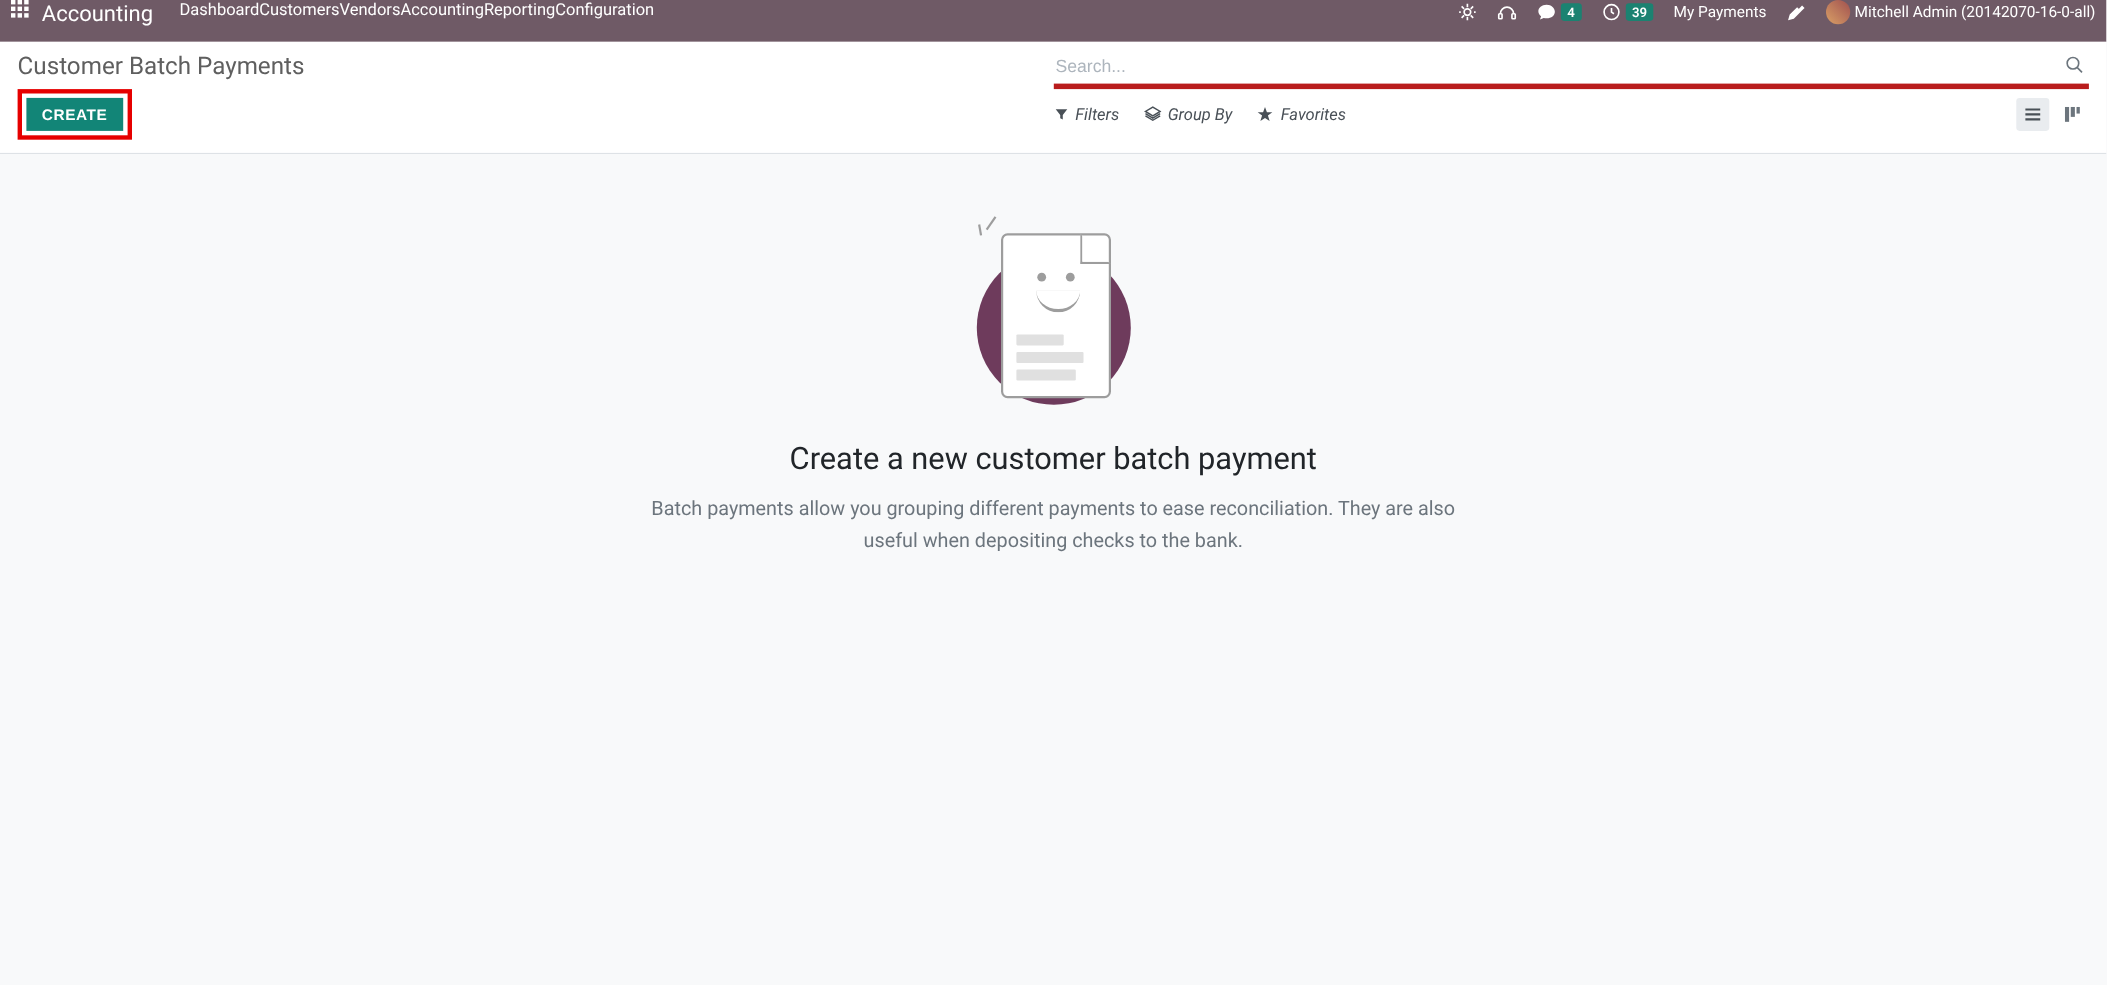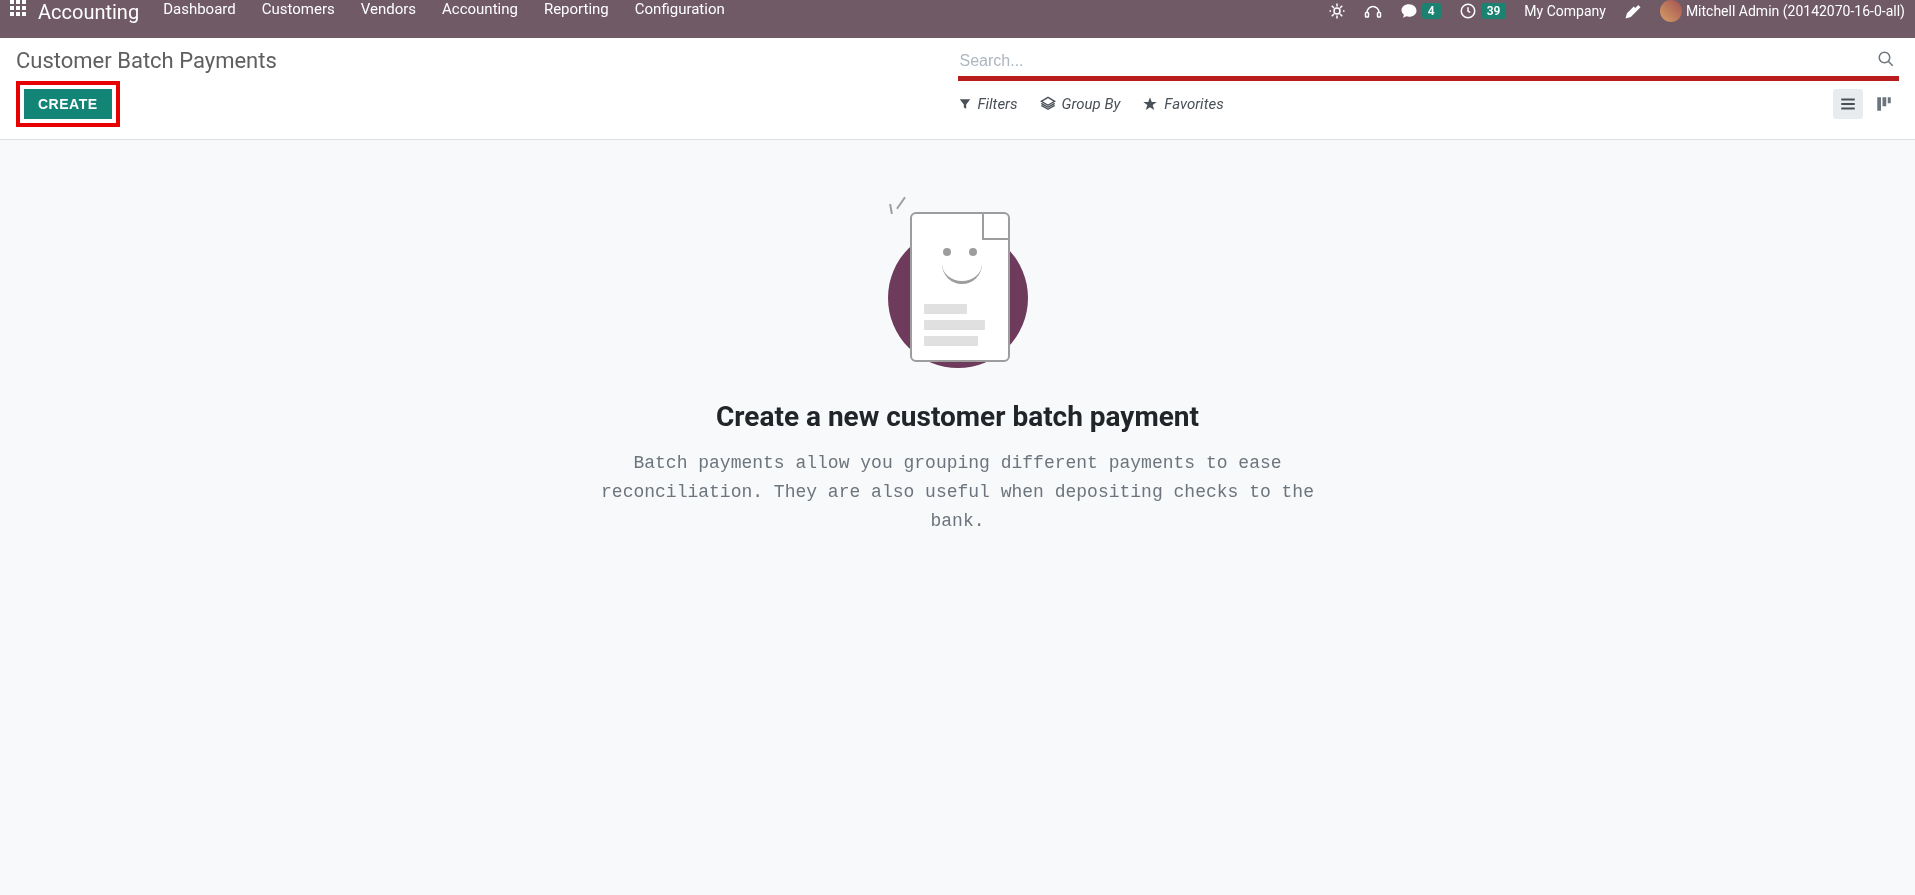--- a/index.html
+++ b/index.html
@@ -2,21 +2,21 @@
 <html><head>
 <meta charset="utf-8">
 <style>
   * { box-sizing: border-box; margin: 0; padding: 0; }
   body { font-family: -apple-system, BlinkMacSystemFont, "Segoe UI", Roboto, "Helvetica Neue", Arial, sans-serif; background: #f8f9fa; color: #495057; }
   
   .top-nav { background: #6f5a66; height: 38px; display: flex; align-items: flex-start; padding: 0 10px; color: #fff; font-size: 14px; }
   .apps-icon { display: grid; grid-template-columns: repeat(3,4px); grid-template-rows: repeat(3,4px); gap: 2px; margin-right: 12px; cursor: pointer; }
   .apps-icon span { background: #fff; width:4px; height:4px; }
   .brand { font-size: 20px; margin-right: 24px; cursor: pointer; }
-  .nav-menu { display: flex; gap: 26px; }
+  .nav-menu { display: flex; }
   .nav-menu a { color: #fff; text-decoration: none; cursor: pointer; font-size: 15px; }
   .nav-right { margin-left: auto; display: flex; align-items: center; gap: 18px; }
   .nav-right .ic { cursor: pointer; display: flex; align-items:center; gap:4px; }
   .badge { background: #1b8271; color:#fff; font-size:12px; padding:1px 6px; border-radius:3px; font-weight:600; }
   .avatar { width:22px; height:22px; border-radius:50%; background: linear-gradient(45deg,#d9a066,#a05050); display:inline-block; }
   
   .control-panel { background:#fff; border-bottom:1px solid #dee2e6; padding: 10px 16px 12px; display:grid; grid-template-columns: 1fr 1fr; grid-template-rows: auto auto; }
   .breadcrumb { font-size: 22px; color:#5f5f5f; }
   .search-wrap { position:relative; }
   .search-input { width:100%; border:none; border-bottom:5px solid #b91c1c; font-size:16px; padding:4px 28px 6px 2px; outline:none; color:#495057; }
@@ -45,22 +45,22 @@
   .lines { position:absolute; bottom:14px; left:12px; right:12px; }
   .lines div { height:10px; background:#e0e0e0; margin-top:6px; border-radius:1px; }
   .lines div:nth-child(1){ width:60%; }
   .lines div:nth-child(2){ width:85%; }
   .lines div:nth-child(3){ width:75%; }
   .sparks { position:absolute; top:0; left:18px; }
   .sparks span { position:absolute; background:#9d9d9d; }
   .sparks span:nth-child(1){ width:2px; height:14px; transform:rotate(35deg); left:4px; top:-4px; }
   .sparks span:nth-child(2){ width:2px; height:10px; transform:rotate(-10deg); left:-6px; top:4px; }
 
-  .empty-title { font-size:28px; color:#212529; font-weight:700; margin-bottom:16px; text-align:right; }
-  .empty-desc { font-size:18px; color:#6c757d; max-width:760px; text-align:center; line-height:1.6;font-family:Liberation Mono, monospace; }
+  .empty-title { font-size:28px; color:#212529; font-weight:400; margin-bottom:16px; text-align:right; }
+  .empty-desc { font-size:18px; color:#6c757d; max-width:760px; text-align:center; line-height:1.6; }
 
   svg { display:block; }
 </style>
 </head>
 <body>
 
 <div class="top-nav">
   <div class="apps-icon">
     <span></span>
       <span></span>
@@ -102,21 +102,21 @@
       <span class="badge">4</span>
     </div>
     <div class="ic">
       <svg width="18" height="18" viewBox="0 0 24 24" fill="none" stroke="#fff" stroke-width="2">
           <circle cx="12" cy="12" r="9"></circle>
           <path d="M12 7v5l3 2"></path>
         </svg>
       <span class="badge">39</span>
     </div>
     <div class="ic">
-      <span>My Company</span>
+      <span>My Payments</span>
     </div>
     <div class="ic">
       <svg width="18" height="18" viewBox="0 0 24 24" fill="#fff">
           <path d="M22 7l-3-3-5 5 3 3 5-5zM2 22l7-2 9-9-5-5-9 9-2 7z"></path>
         </svg>
     </div>
     <div class="ic">
       <span class="avatar"></span>
       <span>Mitchell Admin (20142070-16-0-all)</span>
     </div>

